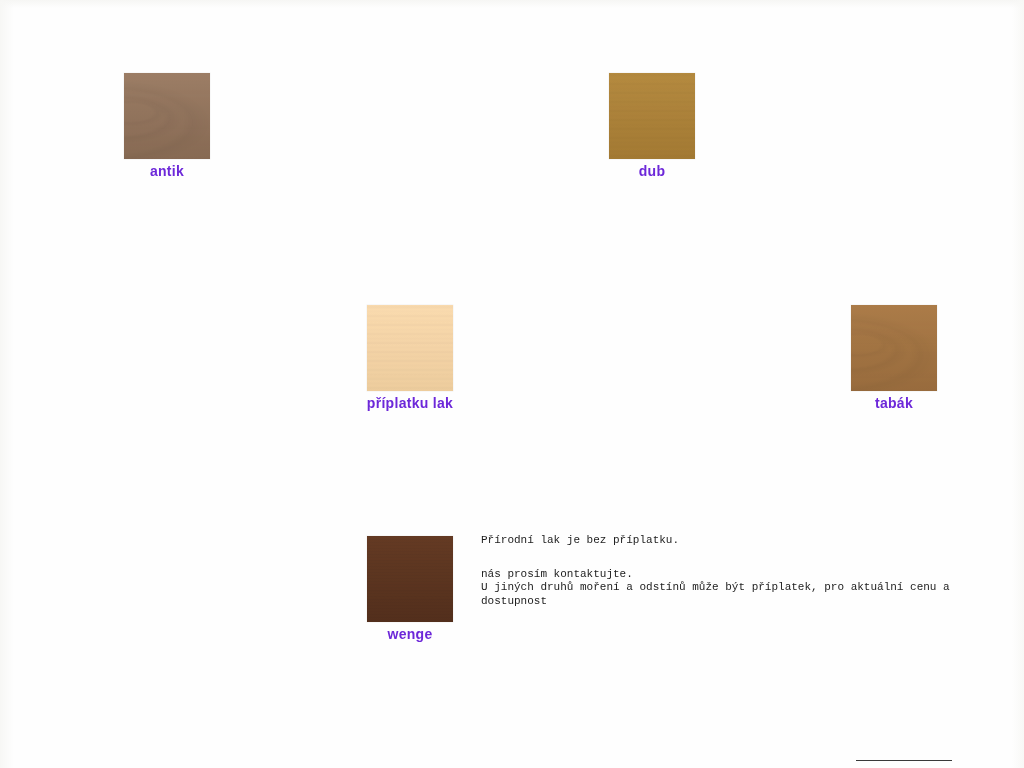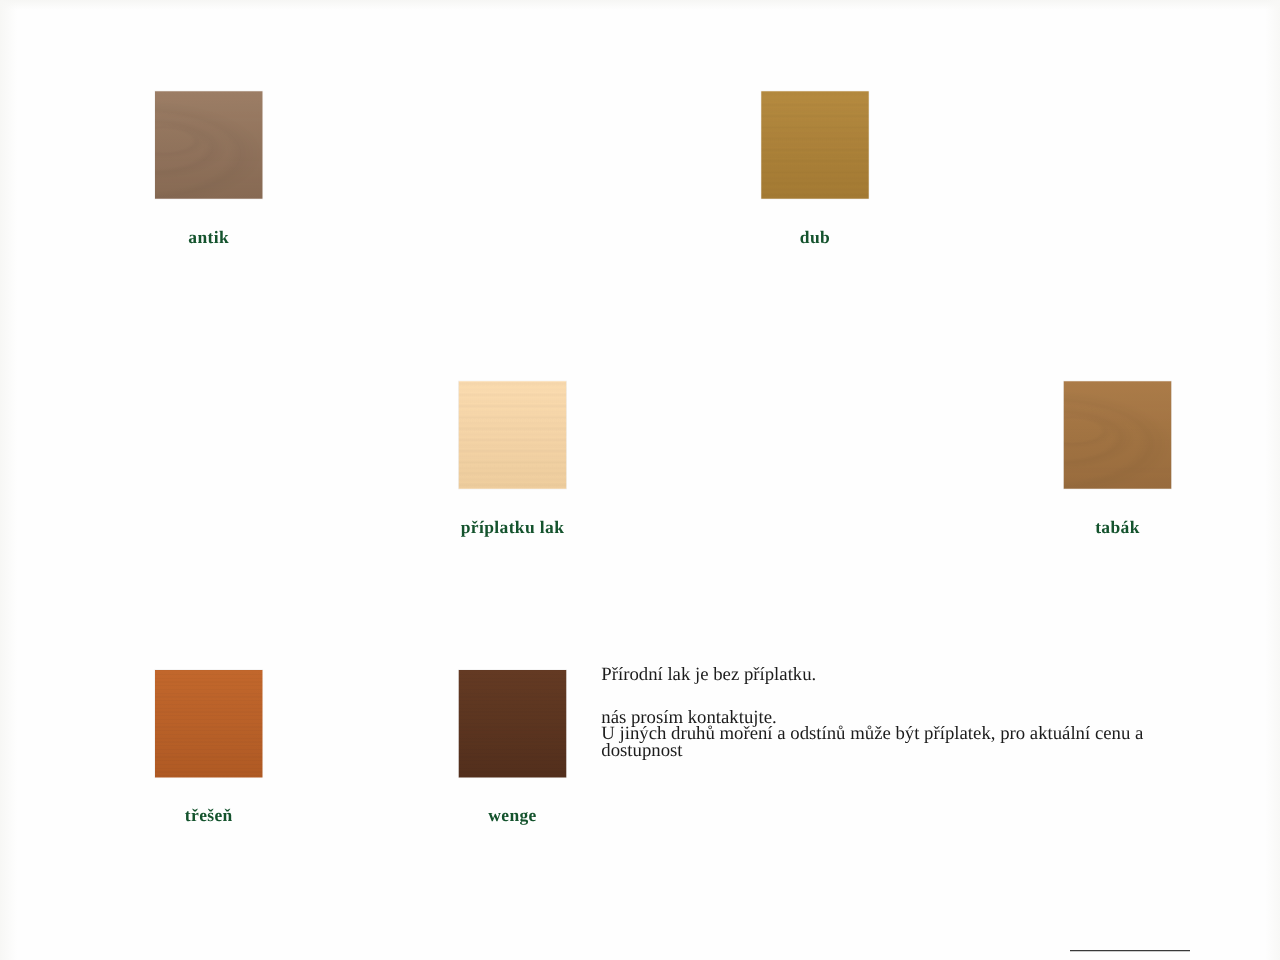--- a/index.html
+++ b/index.html
@@ -94,36 +94,36 @@
   .swatch .grain-flat { background-image: none; opacity: 0; }
   .swatch .shade {
     position: absolute;
     inset: 0;
     background: linear-gradient(to bottom, rgba(255,255,255,0.09), rgba(0,0,0,0.05));
     mix-blend-mode: multiply;
     opacity: 0.5;
   }
 
   .swatch-label {
-    margin-top: 24px;
-    font-family: Liberation Serif, serif;
+    margin-top: 4px;
+    font-family: Liberation Sans, sans-serif;
     font-size: 14px;
     font-weight: bold;
-    color: #14532d;
+    color: #6d28d9;
     letter-spacing: 0.3px;
     line-height: 16px;
   }
 
   .notes {
     position: absolute;
     left: 481px;
     top: 534px;
     width: 486px;
-    font-family: Liberation Serif, serif;
-    font-size: 15px;
+    font-family: Liberation Mono, monospace;
+    font-size: 11px;
     color: #1c1c1c;
     line-height: 13.5px;
   }
   .notes p { margin: 0; }
   .notes .note-gap { height: 20px; }
 
   .bottom-rule {
     position: absolute;
     left: 856px;
     top: 760px;
@@ -159,27 +159,20 @@
         </div>
         <div class="swatch-label">příplatku lak</div>
       </div>
       <div class="swatch-cell" style="left: 809px; top: 305px;">
         <div class="swatch" style="background: linear-gradient(rgb(171, 123, 72), rgb(156, 110, 62));">
           <div class="grain grain-arc"></div>
           <div class="shade"></div>
         </div>
         <div class="swatch-label">tabák</div>
       </div>
-      <div class="swatch-cell" style="left: 82px; top: 536px;">
-        <div class="swatch" style="background: linear-gradient(rgb(194, 103, 44), rgb(180, 92, 36));">
-          <div class="grain grain-fine"></div>
-          <div class="shade"></div>
-        </div>
-        <div class="swatch-label">třešeň</div>
-      </div>
       <div class="swatch-cell" style="left: 325px; top: 536px;">
         <div class="swatch" style="background: linear-gradient(rgb(100, 58, 35), rgb(85, 48, 28));">
           <div class="grain grain-fine"></div>
           <div class="shade"></div>
         </div>
         <div class="swatch-label">wenge</div>
       </div>
     </div>
 
   <div class="notes">

